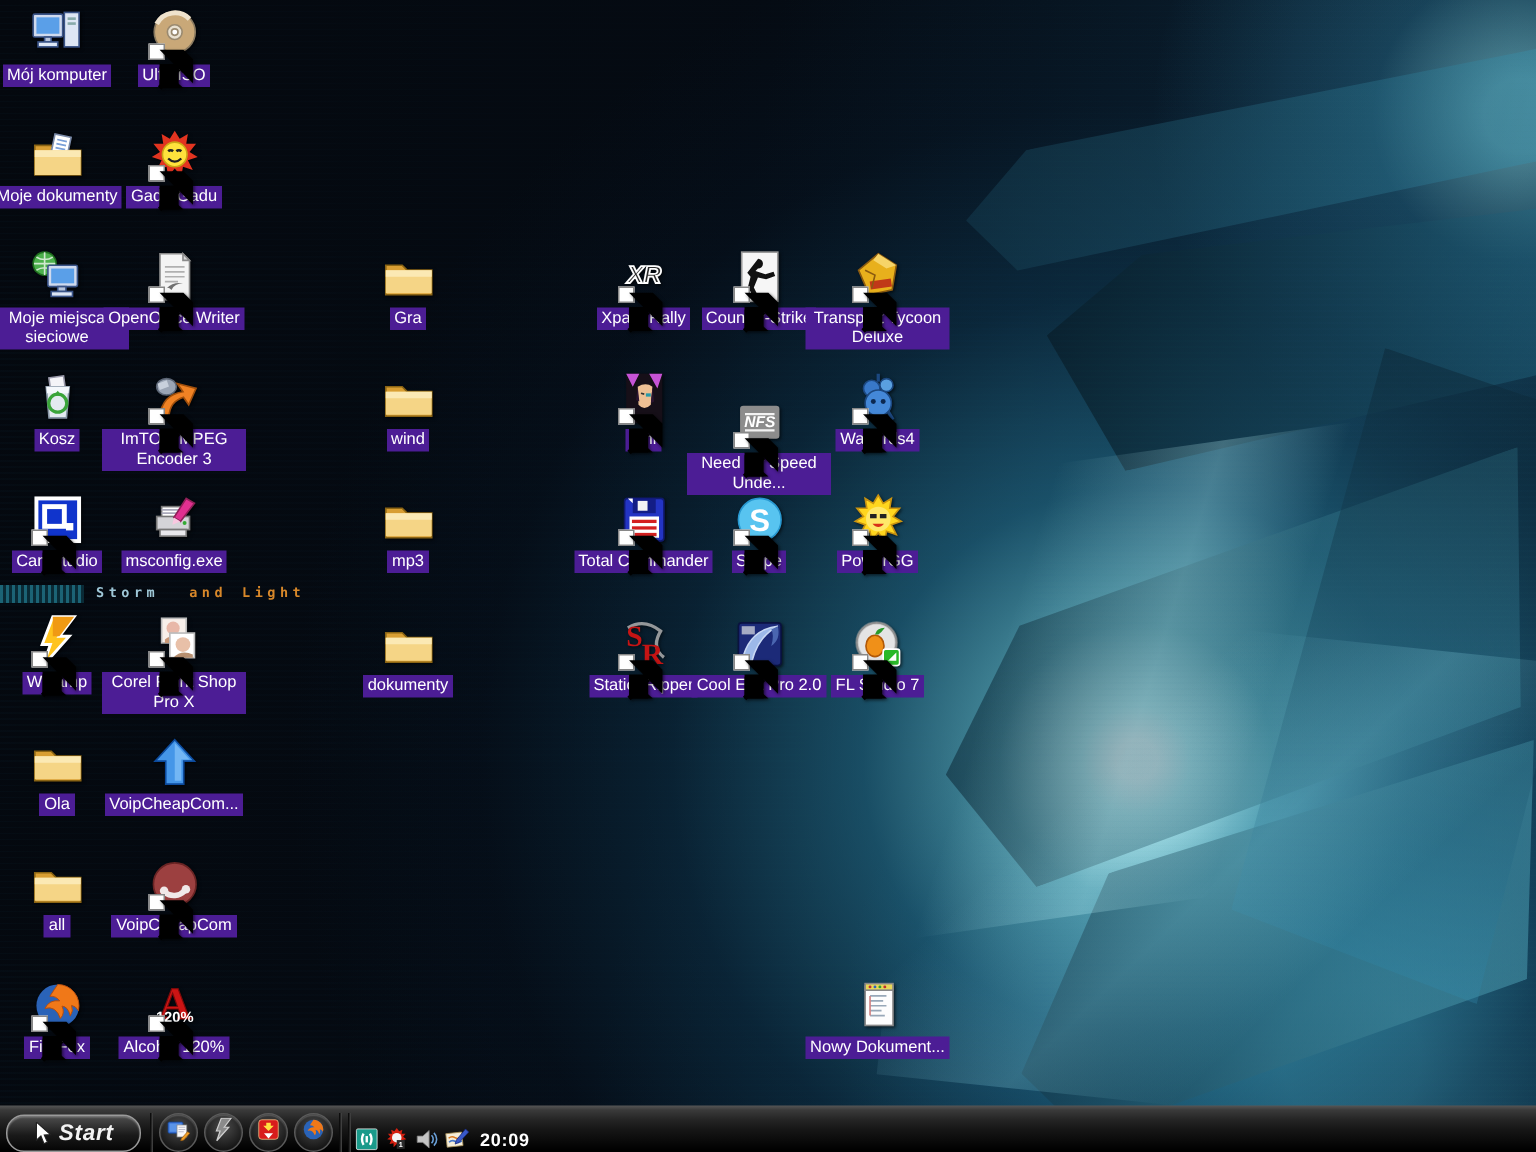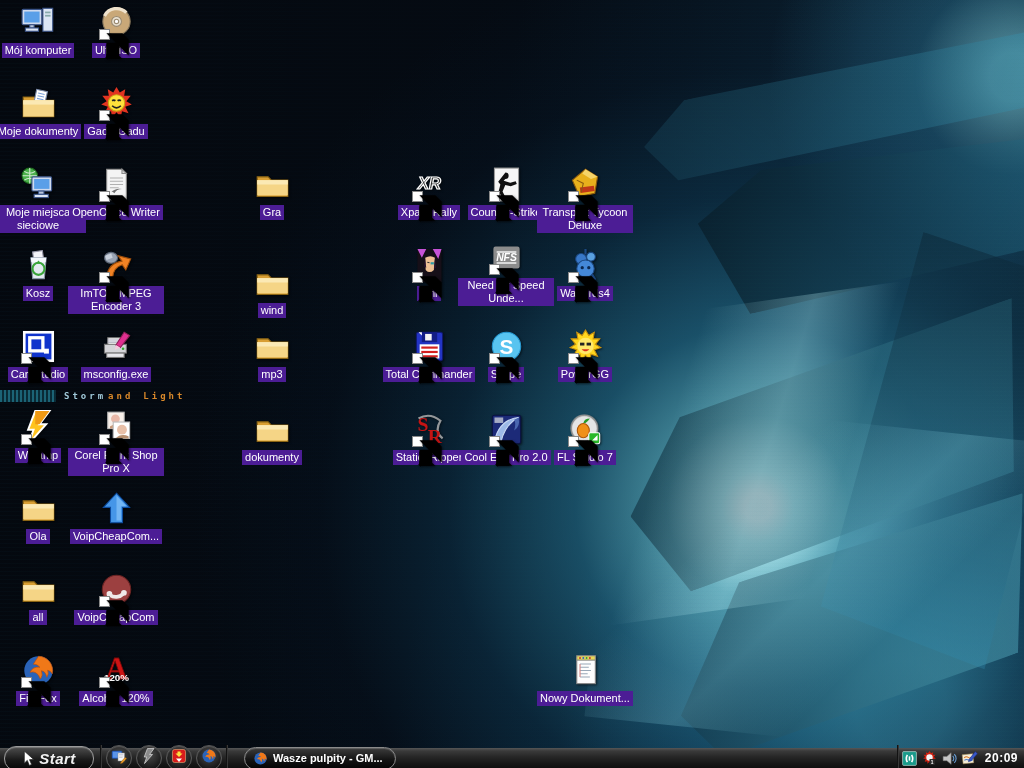--- a/index.html
+++ b/index.html
@@ -15,35 +15,35 @@
   }
   .beam{position:absolute;pointer-events:none;}
   .shard{position:absolute;pointer-events:none;}
   #wptexture{position:absolute;inset:0;pointer-events:none;
     background:repeating-linear-gradient(0deg, rgba(60,130,160,.045) 0 1px, transparent 1px 4px);
     mask-image:linear-gradient(90deg,rgba(0,0,0,.8),rgba(0,0,0,.25) 40%,rgba(0,0,0,.6));}
   #wpcaption{position:absolute;left:0;top:389px;height:14px;display:flex;align-items:center;font-family:"DejaVu Sans Mono",monospace;font-size:9px;letter-spacing:3px;font-weight:bold;}
   #wpcaption .hatch{width:56px;height:12px;margin-right:8px;
     background:repeating-linear-gradient(90deg,#1e6d80 0 2px,#0a2e3a 2px 4px);opacity:.9;}
   #wpcaption .bar{position:absolute;left:0;top:-1px;width:260px;height:14px;background:rgba(10,26,34,.55);z-index:-1;}
-  .cap1{color:#9fc8d8;} .cap2{color:#d8882a;margin-left:2px;} .cap3{color:#d8882a;margin-left:10px;}
+  .cap1{color:#9fc8d8;} .cap2{color:#d8882a;margin-left:20px;} .cap3{color:#d8882a;margin-left:10px;}
 
   
   .dicon{position:absolute;width:96px;display:flex;flex-direction:column;align-items:center;cursor:default;z-index:5;}
   .dicon .ic{position:relative;width:35px;height:35px;}
   .dicon .ic svg{width:35px;height:35px;display:block;filter:drop-shadow(1px 1px 1px rgba(0,0,0,.6));}
   .sc-arrow{position:absolute;left:0;bottom:0;width:11px;height:11px;background:#fff;border:1px solid #888;box-sizing:border-box;}
   .sc-arrow svg{width:100%;height:100%;display:block;}
   .dicon .lbl{margin-top:3px;max-width:92px;text-align:center;font-size:11px;line-height:13px;color:#fff;
     background:#4c1d95;padding:1px 3px;box-decoration-break:clone;}
 
   
-  #taskbar{position:absolute;left:0;bottom:0;width:1024px;height:20px;z-index:50;
+  #taskbar{position:absolute;left:0;bottom:0;width:1024px;height:31px;z-index:50;
     background:linear-gradient(180deg,#565656 0,#3a3a3a 3px,#262626 9px,#161616 16px,#060606 26px,#000 30px);
-    display:flex;align-items:center;}
+    display:flex;align-items:flex-end;}
   .tb-sep{width:2px;height:26px;margin:0 2px;background:linear-gradient(90deg,#000,#4a4a4a);}
   #startbtn{margin-left:4px;width:88px;height:23px;border-radius:12px;border:1px solid #9a9a9a;
     background:linear-gradient(180deg,#4e4e4e,#1a1a1a 55%,#050505);display:flex;align-items:center;justify-content:center;gap:4px;
     box-shadow:inset 0 1px 1px rgba(255,255,255,.25);cursor:pointer;}
   #startbtn svg{width:13px;height:15px;}
   #startbtn .stxt{color:#f2f2f2;font-size:15px;font-weight:bold;font-style:italic;letter-spacing:.5px;}
   .qlbtn{width:26px;height:26px;border-radius:50%;margin:0 2px;border:1px solid #5a5a5a;box-sizing:border-box;
     background:radial-gradient(circle at 50% 35%,#4c4c4c,#161616 75%);display:flex;align-items:center;justify-content:center;cursor:pointer;
     box-shadow:inset 0 1px 1px rgba(255,255,255,.2);}
   .qlbtn svg{width:16px;height:16px;}
@@ -355,21 +355,21 @@
       <div class="dicon" style="left: 224px; top: 167px;">
         <div class="ic">
           <svg viewBox="0 0 32 32">
             <path d="M2 9h10l3 3h15v15H2z" fill="#d89e33" stroke="#8a6414" stroke-width="1"></path>
             <path d="M2 12h28v14H2z" fill="#f5d586"></path>
             <path d="M2 12h28v4H2z" fill="#fbe9b4"></path>
           </svg>
         </div>
         <div class="lbl">Gra</div>
       </div>
-      <div class="dicon" style="left: 224px; top: 265px;">
+      <div class="dicon" style="left: 224px; top: 248px;">
         <div class="ic">
           <svg viewBox="0 0 32 32">
             <path d="M2 9h10l3 3h15v15H2z" fill="#d89e33" stroke="#8a6414" stroke-width="1"></path>
             <path d="M2 12h28v14H2z" fill="#f5d586"></path>
             <path d="M2 12h28v4H2z" fill="#fbe9b4"></path>
           </svg>
         </div>
         <div class="lbl">wind</div>
       </div>
       <div class="dicon" style="left: 224px; top: 329px;">
@@ -454,21 +454,21 @@
           <span class="sc-arrow">
             <svg viewBox="0 0 11 11">
               <path d="M2 9V4h3L2 1h5l2 2v5L6 5v4z" fill="#000"></path>
               <path d="M2 9l4-4" stroke="#000"></path>
               <path d="M2 9V4.5L7 9z" fill="#000"></path>
             </svg>
           </span>
         </div>
         <div class="lbl">Oni</div>
       </div>
-      <div class="dicon" style="left: 458px; top: 240px; justify-content: center;">
+      <div class="dicon" style="left: 458px; top: 264px; justify-content: center;">
         <div class="ic">
           <svg viewBox="0 0 32 32">
             <rect x="4" y="6" width="24" height="20" rx="2" fill="#8c8c8c"></rect>
             <path d="M7 11h18M7 21h18" stroke="#f2f2f2" stroke-width="1.4"></path>
             <text x="16" y="19" font-size="9.5" font-weight="bold" font-style="italic" fill="#fff" text-anchor="middle" font-family="Liberation Sans,sans-serif">NFS</text>
           </svg>
           <span class="sc-arrow">
             <svg viewBox="0 0 11 11">
               <path d="M2 9V4h3L2 1h5l2 2v5L6 5v4z" fill="#000"></path>
               <path d="M2 9l4-4" stroke="#000"></path>
@@ -658,31 +658,20 @@
             </svg></span>
         </div>
         <div class="qlbtn">
           <span><svg viewBox="0 0 32 32">
               <circle cx="16" cy="16" r="13" fill="#2a63b8"></circle>
               <path d="M16 3a13 13 0 0 1 12.6 16q-1.8-3-4.2-3.2q1.4 3.4-.8 6.4q-1.2-5.6-5-6q2 4.4-1 7.6q-2.6-8-9.4-6.2q2.6-5.4 9-4.6q-2.2-3-6-2.8q3-4.6 4.8-7.2z" fill="#f07818"></path>
             </svg></span>
         </div>
       </div>
     <div class="tb-sep"></div>
-    <div id="taskbtns">
-        <div class="taskbtn">
-          <span style="display:flex;">
-            <svg viewBox="0 0 32 32">
-              <circle cx="16" cy="16" r="13" fill="#2a63b8"></circle>
-              <path d="M16 3a13 13 0 0 1 12.6 16q-1.8-3-4.2-3.2q1.4 3.4-.8 6.4q-1.2-5.6-5-6q2 4.4-1 7.6q-2.6-8-9.4-6.2q2.6-5.4 9-4.6q-2.2-3-6-2.8q3-4.6 4.8-7.2z" fill="#f07818"></path>
-            </svg>
-          </span>
-          <span class="ttxt">Wasze pulpity - GM...</span>
-        </div>
-      </div>
     <div class="tb-sep"></div>
     <div id="tray">
       <span id="clock" style="order:2;">20:09</span>
       <span id="trayicons" style="order:1;display:flex;gap:3px;">
           <span class="trayicon">
             <svg viewBox="0 0 32 32">
               <rect x="3" y="3" width="26" height="26" rx="2" fill="#1a9a8a" stroke="#e8f4f0"></rect>
               <path d="M12 9q-4 7 0 14M20 9q4 7 0 14" stroke="#fff" stroke-width="3" fill="none"></path>
               <rect x="14.5" y="12" width="3" height="8" fill="#fff"></rect>
             </svg>

